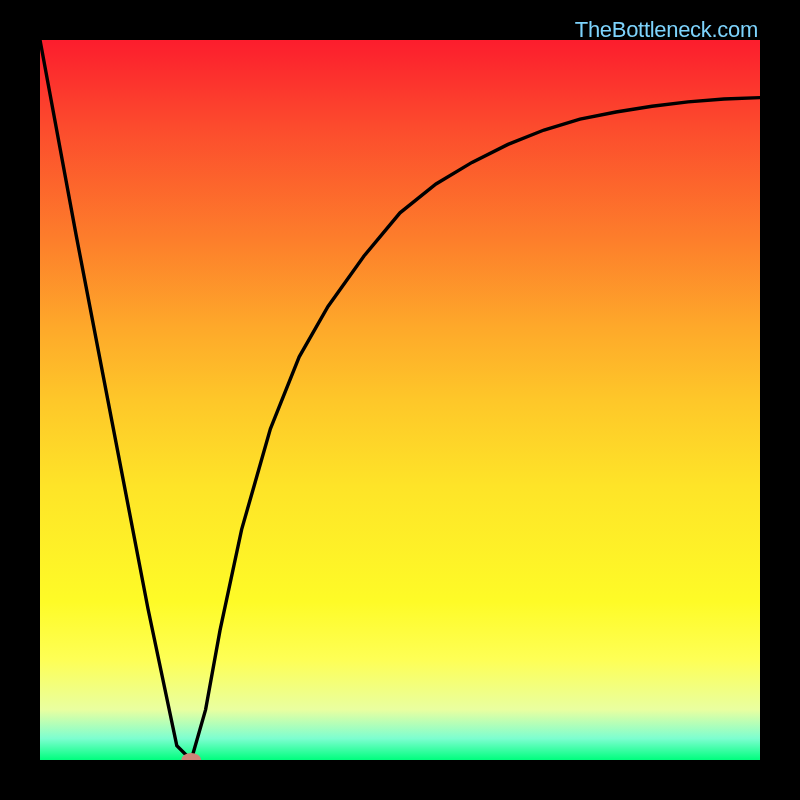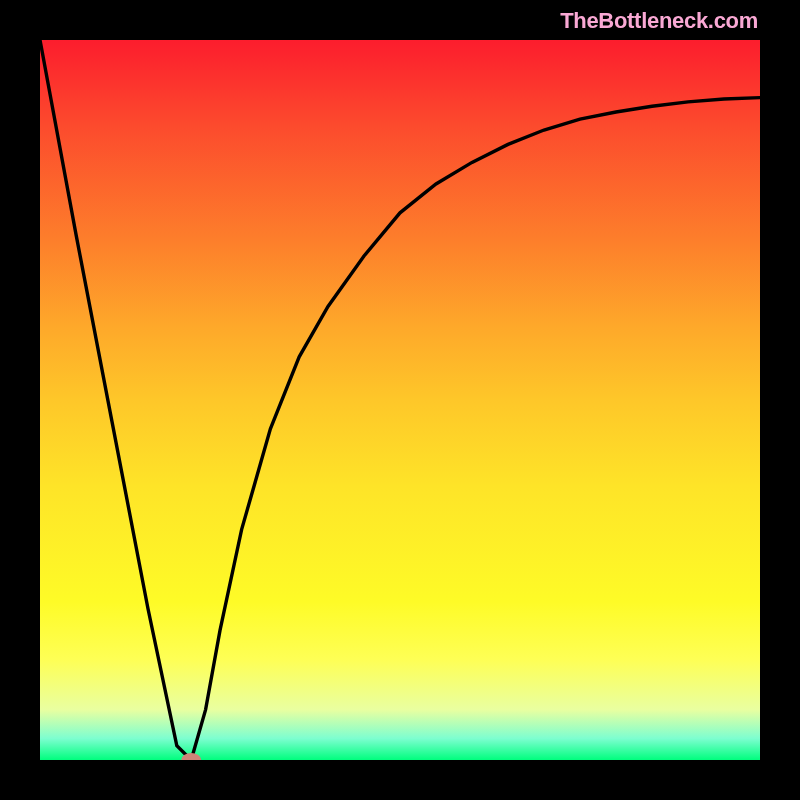--- a/index.html
+++ b/index.html
@@ -22,26 +22,26 @@
       #fee428 62%,
       #fefb27 78%,
       #feff55 86%,
       #e9ffa0 93%,
       #7dfed0 97%,
       #00fe7e 100%
     );
   }
   .attrib {
     position: absolute;
-    top: 8px; right: 42px;
+    top: 17px; right: 42px;
     font-family: Arial, Helvetica, sans-serif;
     font-size: 22px;
-    font-weight: bold;
+    font-weight: normal;
     letter-spacing: -0.3px;
-    color: #f9a8d4;
+    color: #7dd3fc;
   }
   svg.curve { position: absolute; left: 0; top: 0; width: 720px; height: 720px; }
 </style>
 </head>
 <body>
 
 <div class="container">
 
   <div class="frame top"></div>
   <div class="frame bottom"></div>

